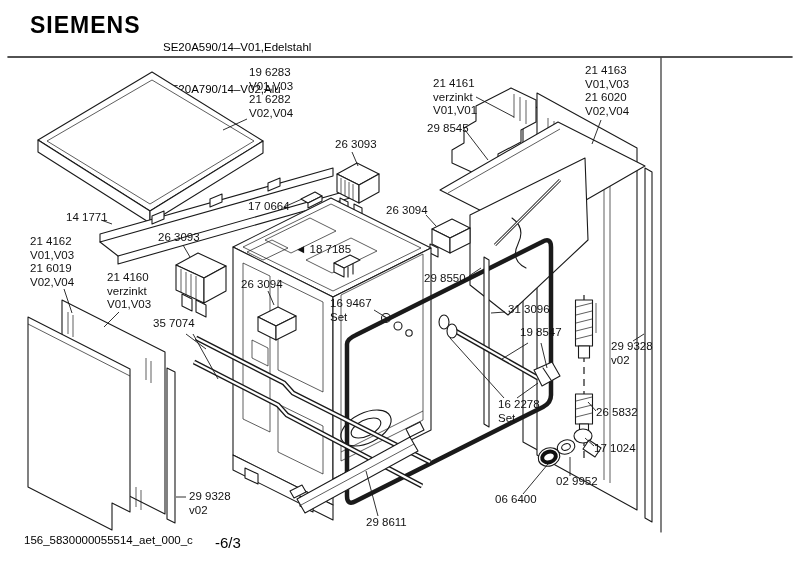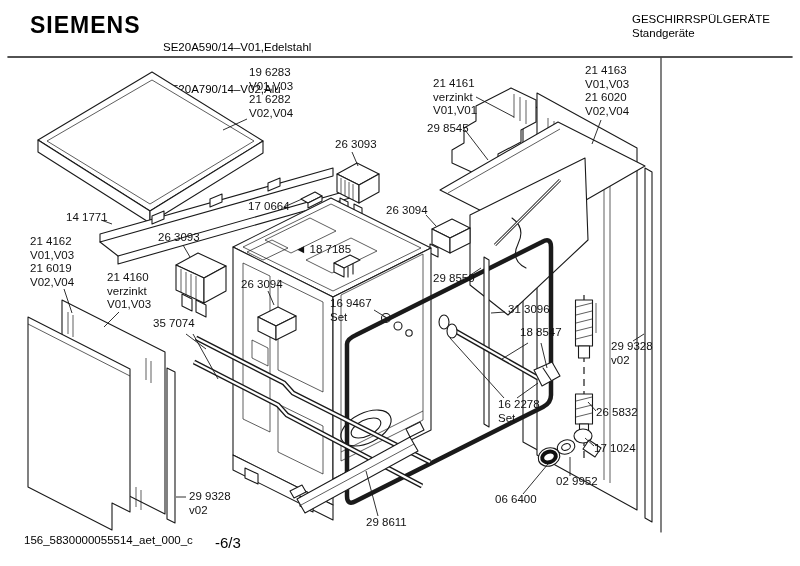--- a/index.html
+++ b/index.html
@@ -26,24 +26,20 @@
 <body>
 
 <div class="page">
 
   <div class="brand">SIEMENS</div>
   <div class="hdr-block" style="left:163px">
     <div>SE20A590/14–V01,Edelstahl</div>
     <div>SE20A790/14–V02,Alu</div>
   </div>
   <div class="hdr-block" style="left:325px">
-  </div>
-  <div class="hdr-right">
-    <div>GESCHIRRSPÜLGERÄTE</div>
-    <div>Standgeräte</div>
   </div>
 
   <svg width="800" height="566" viewBox="0 0 800 566">
 
     <g>
       <line class="ln" x1="8" y1="57" x2="792" y2="57" style="stroke-width:1.6"></line>
       <line class="ln" x1="661" y1="58" x2="661" y2="532"></line>
     </g>
 
     <g>
@@ -287,24 +283,24 @@
       <div class="part-label" style="left: 158px; top: 231px;">26 3093</div>
       <div class="part-label" style="left: 248px; top: 200px;">17 0664</div>
       <div class="part-label" style="left: 386px; top: 204px;">26 3094</div>
       <div class="part-label" style="left: 107px; top: 271px;">21 4160
 verzinkt
 V01,V03</div>
       <div class="part-label" style="left: 295px; top: 243px;">◄ 18 7185</div>
       <div class="part-label" style="left: 241px; top: 278px;">26 3094</div>
       <div class="part-label" style="left: 330px; top: 297px;">16 9467
 Set</div>
-      <div class="part-label" style="left: 433px; top: 272px; text-align: right;">29 8550</div>
+      <div class="part-label" style="left: 424px; top: 272px; text-align: right;">29 8550</div>
       <div class="part-label" style="left: 508px; top: 303px;">31 3096</div>
       <div class="part-label" style="left: 153px; top: 317px;">35 7074</div>
-      <div class="part-label" style="left: 520px; top: 326px;">18 8547</div>
+      <div class="part-label" style="left: 520px; top: 326px;">19 8547</div>
       <div class="part-label" style="left: 611px; top: 340px;">29 9328
 v02</div>
       <div class="part-label" style="left: 498px; top: 398px;">16 2278
 Set</div>
       <div class="part-label" style="left: 596px; top: 406px;">26 5832</div>
       <div class="part-label" style="left: 594px; top: 442px;">17 1024</div>
       <div class="part-label" style="left: 556px; top: 475px;">02 9952</div>
       <div class="part-label" style="left: 495px; top: 493px;">06 6400</div>
       <div class="part-label" style="left: 366px; top: 516px;">29 8611</div>
       <div class="part-label" style="left: 189px; top: 490px;">29 9328

